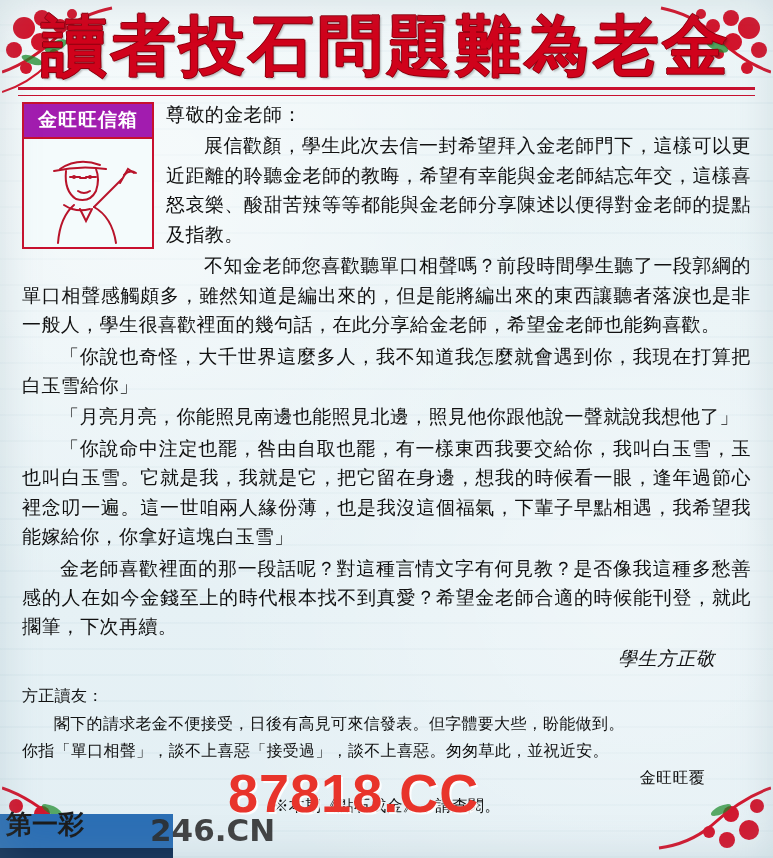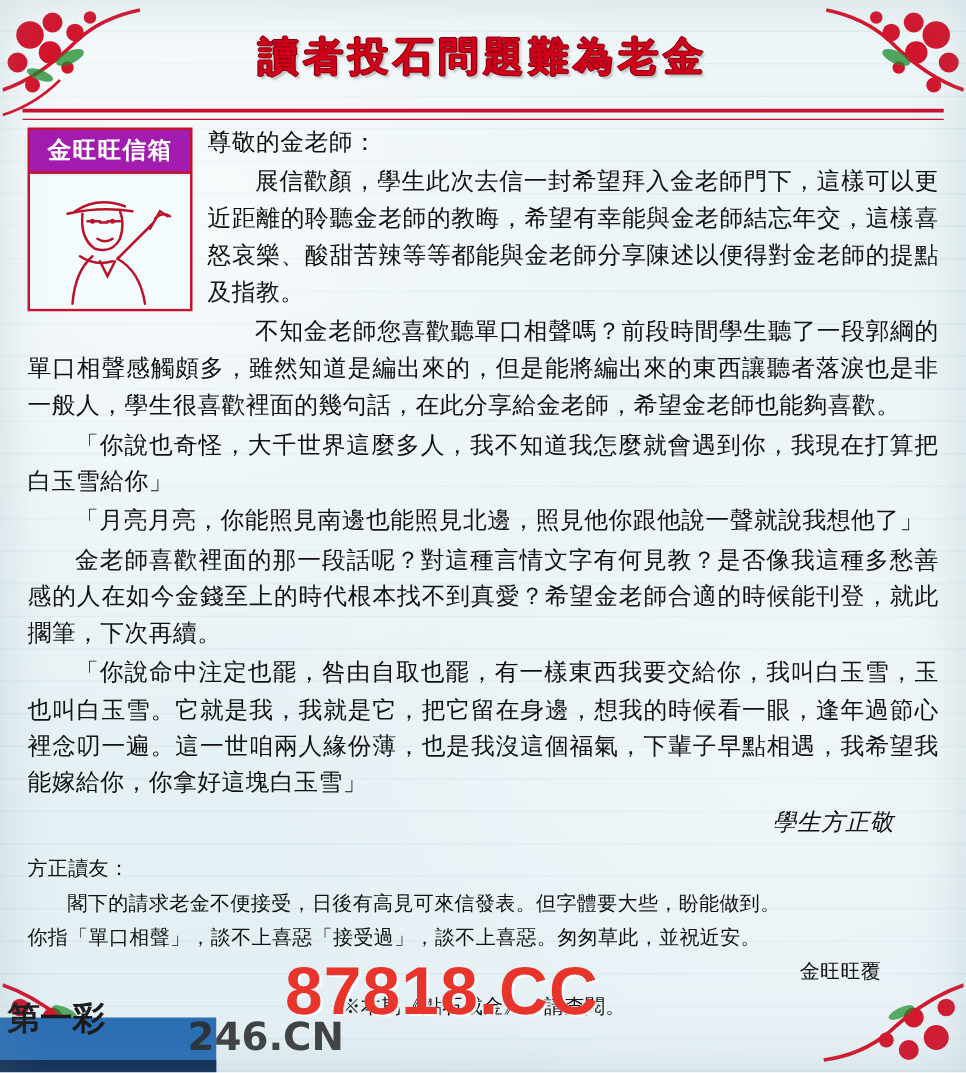--- a/index.html
+++ b/index.html
@@ -54,21 +54,21 @@
   .header {
     position: relative;
     height: 92px;
     display: flex;
     align-items: center;
     justify-content: center;
   }
   .headline {
     font-family: "DejaVu Serif", "Liberation Serif", serif;
     font-weight: bold;
-    font-size: 32px;
+    font-size: 65px;
     letter-spacing: 4px;
     color: #d0021b;
     text-shadow:
        1px 0 0 #8e0010,
       -1px 0 0 #8e0010,
        0 1px 0 #8e0010,
        0 -1px 0 #8e0010,
        2px 2px 2px rgba(0,0,0,0.25);
     white-space: nowrap;
   }
@@ -165,21 +165,21 @@
     font-weight: bold;
     font-size: 54px;
     letter-spacing: 1px;
     color: #e8342b;
     text-shadow: 2px 2px 0 rgba(255,255,255,0.85);
     pointer-events: none;
   }
   .wm-left {
     position: absolute;
     left: 6px;
-    bottom: 26px;
+    bottom: 16px;
     font-family: "DejaVu Sans", "Liberation Sans", sans-serif;
     font-weight: bold;
     font-size: 26px;
     color: #1b1b1b;
     letter-spacing: 0px;
     pointer-events: none;
   }
   .wm-sub {
     position: absolute;
     left: 150px;
@@ -326,22 +326,22 @@
         </svg>
       </div>
     </div>
 
     <div class="letter">
       <p>尊敬的金老師：</p>
       <p class="indent2">展信歡顏，學生此次去信一封希望拜入金老師門下，這樣可以更近距離的聆聽金老師的教晦，希望有幸能與金老師結忘年交，這樣喜怒哀樂、酸甜苦辣等等都能與金老師分享陳述以便得對金老師的提點及指教。</p>
       <p class="indent2">不知金老師您喜歡聽單口相聲嗎？前段時間學生聽了一段郭綱的單口相聲感觸頗多，雖然知道是編出來的，但是能將編出來的東西讓聽者落淚也是非一般人，學生很喜歡裡面的幾句話，在此分享給金老師，希望金老師也能夠喜歡。</p>
       <p class="indent2">「你說也奇怪，大千世界這麼多人，我不知道我怎麼就會遇到你，我現在打算把白玉雪給你」</p>
       <p class="indent2">「月亮月亮，你能照見南邊也能照見北邊，照見他你跟他說一聲就說我想他了」</p>
+      <p class="indent2">「你說命中注定也罷，咎由自取也罷，有一樣東西我要交給你，我叫白玉雪，玉也叫白玉雪。它就是我，我就是它，把它留在身邊，想我的時候看一眼，逢年過節心裡念叨一遍。這一世咱兩人緣份薄，也是我沒這個福氣，下輩子早點相遇，我希望我能嫁給你，你拿好這塊白玉雪」</p>
       <p class="indent2">金老師喜歡裡面的那一段話呢？對這種言情文字有何見教？是否像我這種多愁善感的人在如今金錢至上的時代根本找不到真愛？希望金老師合適的時候能刊登，就此擱筆，下次再續。</p>
-      <p class="indent2">「你說命中注定也罷，咎由自取也罷，有一樣東西我要交給你，我叫白玉雪，玉也叫白玉雪。它就是我，我就是它，把它留在身邊，想我的時候看一眼，逢年過節心裡念叨一遍。這一世咱兩人緣份薄，也是我沒這個福氣，下輩子早點相遇，我希望我能嫁給你，你拿好這塊白玉雪」</p>
       <p class="sign-right">學生方正敬</p>
     </div>
 
     <div class="reply">
       <p>方正讀友：</p>
       <p class="indent2">閣下的請求老金不便接受，日後有高見可來信發表。但字體要大些，盼能做到。</p>
       <p>你指「單口相聲」，談不上喜惡「接受過」，談不上喜惡。匆匆草此，並祝近安。</p>
       <p class="reply-sign">金旺旺覆</p>
       <p class="reply-note">※本期《點石成金》，請查閱。</p>
     </div>

